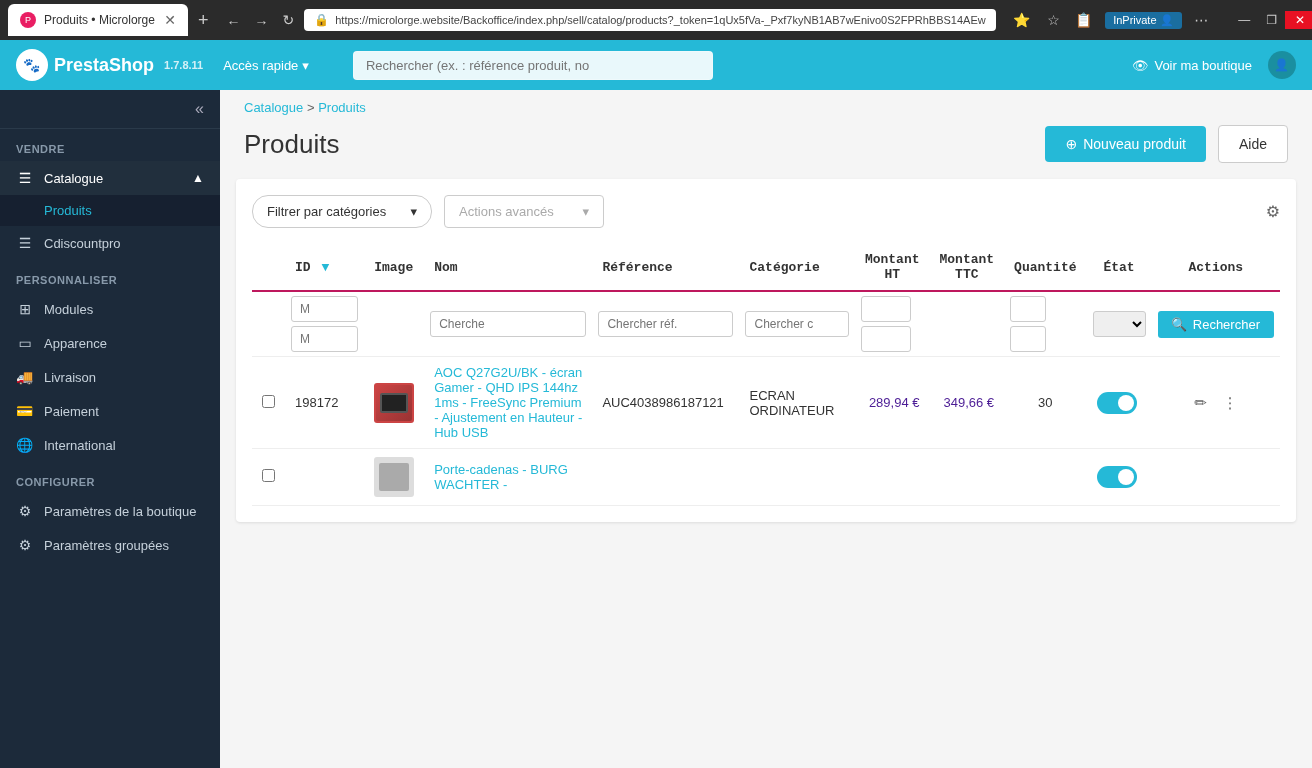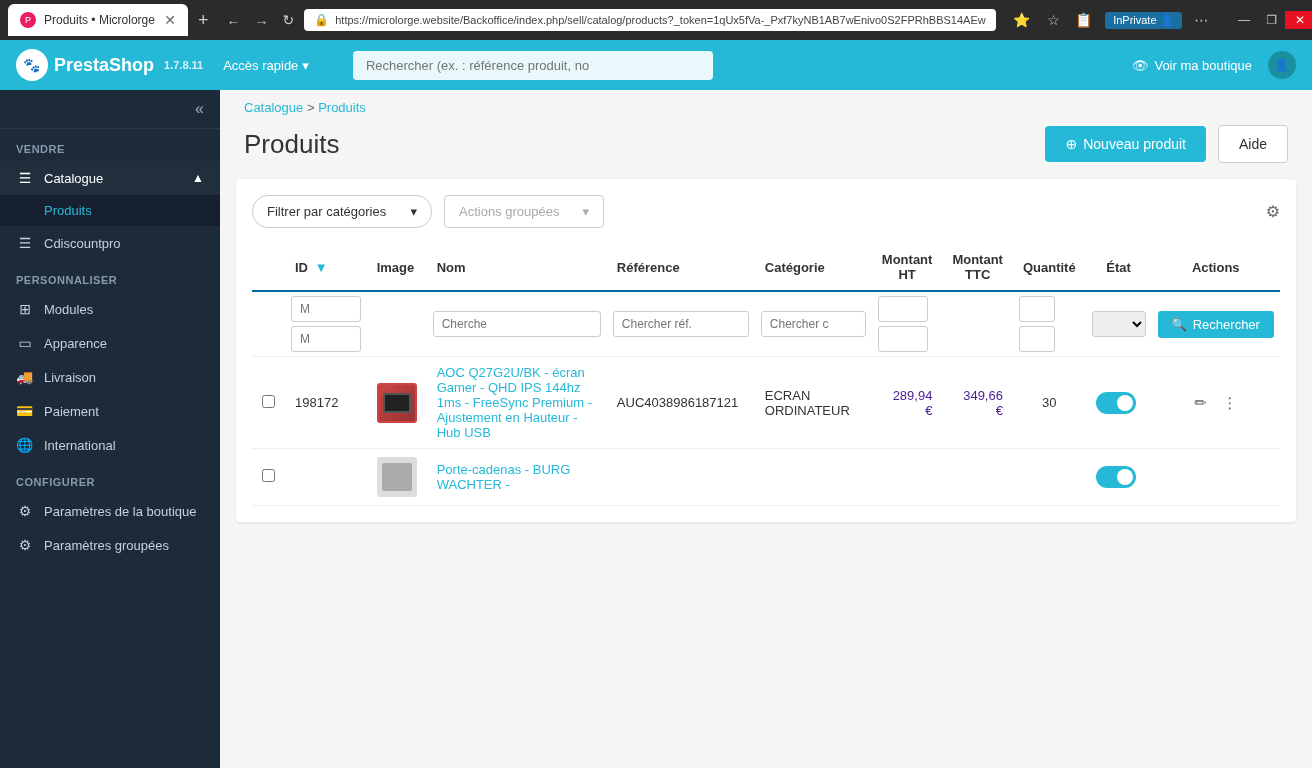--- a/index.html
+++ b/index.html
@@ -60,21 +60,21 @@
     
     .products-area { background: white; margin: 0 16px 16px; border-radius: 4px; padding: 16px; box-shadow: 0 1px 3px rgba(0,0,0,0.1); }
     .filter-bar { display: flex; align-items: center; gap: 12px; margin-bottom: 16px; }
     .filter-dropdown { border: 1px solid #ccc; border-radius: 16px; padding: 8px 14px; font-size: 13px; background: white; cursor: pointer; display: flex; align-items: center; gap: 10px; min-width: 180px; }
     .actions-dropdown { border: 1px solid #ccc; border-radius: 4px; padding: 8px 14px; font-size: 13px; background: white; cursor: pointer; display: flex; align-items: center; gap: 8px; min-width: 160px; color: #aaa; }
     .filter-settings { margin-left: auto; color: #666; cursor: pointer; font-size: 16px; }
     .select-all-row { display: flex; align-items: center; gap: 8px; margin-bottom: 8px; padding: 4px 0; }
 
     
     .products-table { width: 100%; border-collapse: collapse; }
-    .products-table thead tr { border-bottom: 2px solid #0369a1; }
+    .products-table thead tr { border-bottom: 2px solid #be185d; font-family: Liberation Mono, monospace; }
     .products-table th { padding: 8px 10px; text-align: left; font-size: 13px; font-weight: 600; color: #333; white-space: nowrap; }
     .products-table th.center { text-align: center; }
     .products-table td { padding: 8px 10px; border-bottom: 1px solid #eee; font-size: 13px; vertical-align: middle; }
     .products-table td.center { text-align: center; }
     .filter-row td { padding: 4px 6px; }
     .filter-row input[type="text"] { width: 100%; padding: 5px 8px; border: 1px solid #ccc; border-radius: 3px; font-size: 12px; }
     .sort-icon { color: #25b9d7; margin-left: 3px; }
     .product-link { color: #25b9d7; text-decoration: none; font-size: 13px; }
     .toggle-on { background: #25b9d7; width: 40px; height: 22px; border-radius: 11px; position: relative; cursor: pointer; }
     .toggle-on::after { content: ''; position: absolute; right: 3px; top: 3px; width: 16px; height: 16px; background: white; border-radius: 50%; }
@@ -223,21 +223,21 @@
     </div>
 
     <div class="products-area">
 
       <div class="filter-bar">
         <div class="filter-dropdown">
           <span>Filtrer par catégories</span>
           <span style="margin-left:auto;">▾</span>
         </div>
         <div class="actions-dropdown">
-          <span>Actions groupées</span>
+          <span>Actions avancés</span>
           <span style="margin-left:auto;">▾</span>
         </div>
         <div class="filter-settings">⚙</div>
       </div>
 
 
       <table class="products-table">
         <thead>
           <tr>
             <th class="checkbox-cell"></th>

